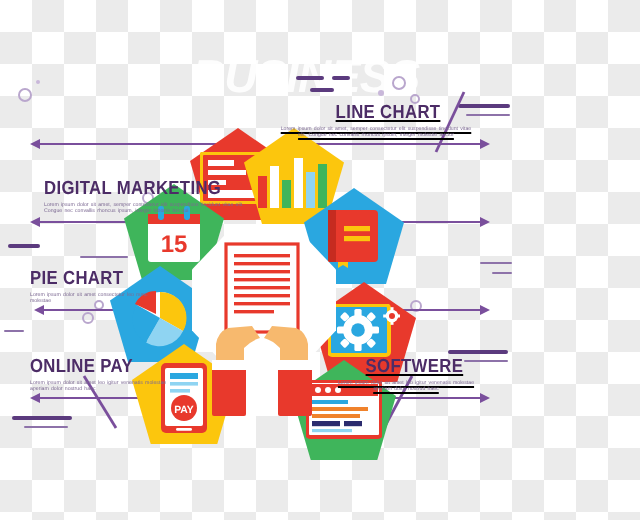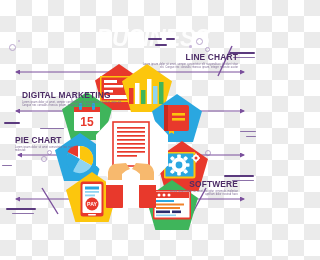--- a/index.html
+++ b/index.html
@@ -24,21 +24,21 @@
     letter-spacing:-0.5px;
     text-align:left;
     pointer-events:none;
     opacity:.93;
   }
   .wm1{font-size:23px;display:block;}
   .wm2{font-size:13px;display:block;color:#f2eff6;}
 
   
   .callout{position:absolute;width:100px;}
-  .callout.right{text-align:right;}
+  .callout.right{text-align:center;text-decoration:underline;}
   .callout .ttl{
     font-family:"Liberation Sans",sans-serif;
     font-weight:bold;font-size:9.5px;letter-spacing:.2px;
     color:#4c2c66;white-space:nowrap;
     transform:scaleX(.88);transform-origin:left center;
     margin:0 0 1px 0;
   }
   .callout.right .ttl{transform-origin:right center;}
   .callout .body{
     font-size:2.6px;line-height:3.1px;color:#7d6a93;
@@ -278,20 +278,24 @@
     <div class="ttl">DIGITAL MARKETING</div>
     <div class="body">Lorem ipsum dolor sit amet, semper contectetur elit suspendisse tincidunt vitae elit. Congue nec convallis rhoncus ipsum, integer lobortis leo qui</div>
   </div>
 
 
   <div class="callout" style="left:15px;top:134px;width:62px;">
     <div class="ttl">PIE CHART</div>
     <div class="body">Lorem ipsum dolor sit amet consectetur leo nunc molestae</div>
   </div>
 
+  <div class="callout" style="left:15px;top:178px;width:72px;">
+    <div class="ttl">ONLINE PAY</div>
+    <div class="body">Lorem ipsum dolor sit amet leo igitur venenatis molestae aperiam dolor nostrud haec</div>
+  </div>
 
   <div class="callout right" style="left:138px;top:51px;width:100px;">
     <div class="ttl">LINE CHART</div>
     <div class="body">Lorem ipsum dolor sit amet, semper consectetur elit suspendisse tincidunt vitae elit. Congue nec convallis rhoncus ipsum, integer molestie auctor</div>
   </div>
 
 
 
   <div class="callout right" style="left:168px;top:178px;width:70px;">
     <div class="ttl">SOFTWERE</div>

